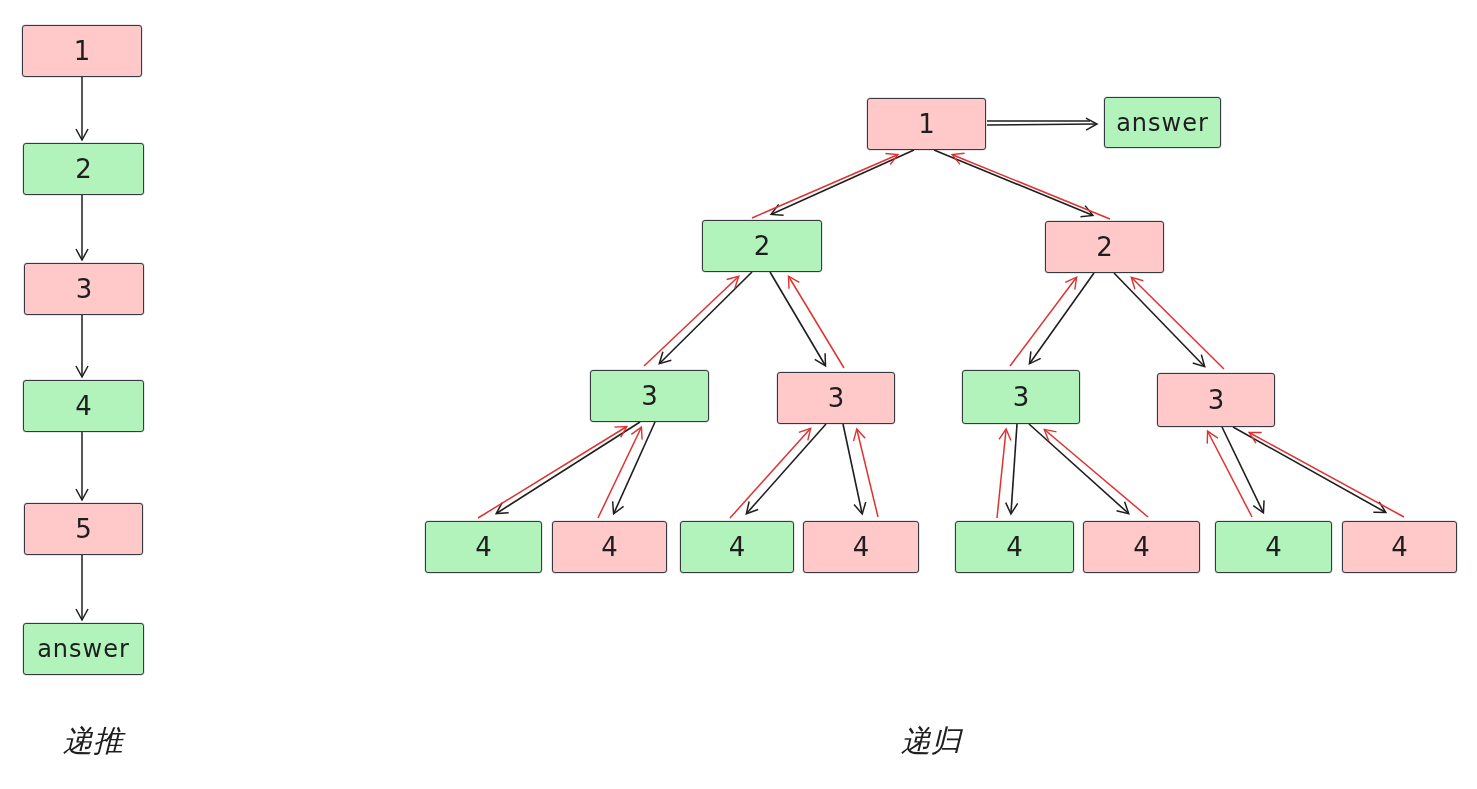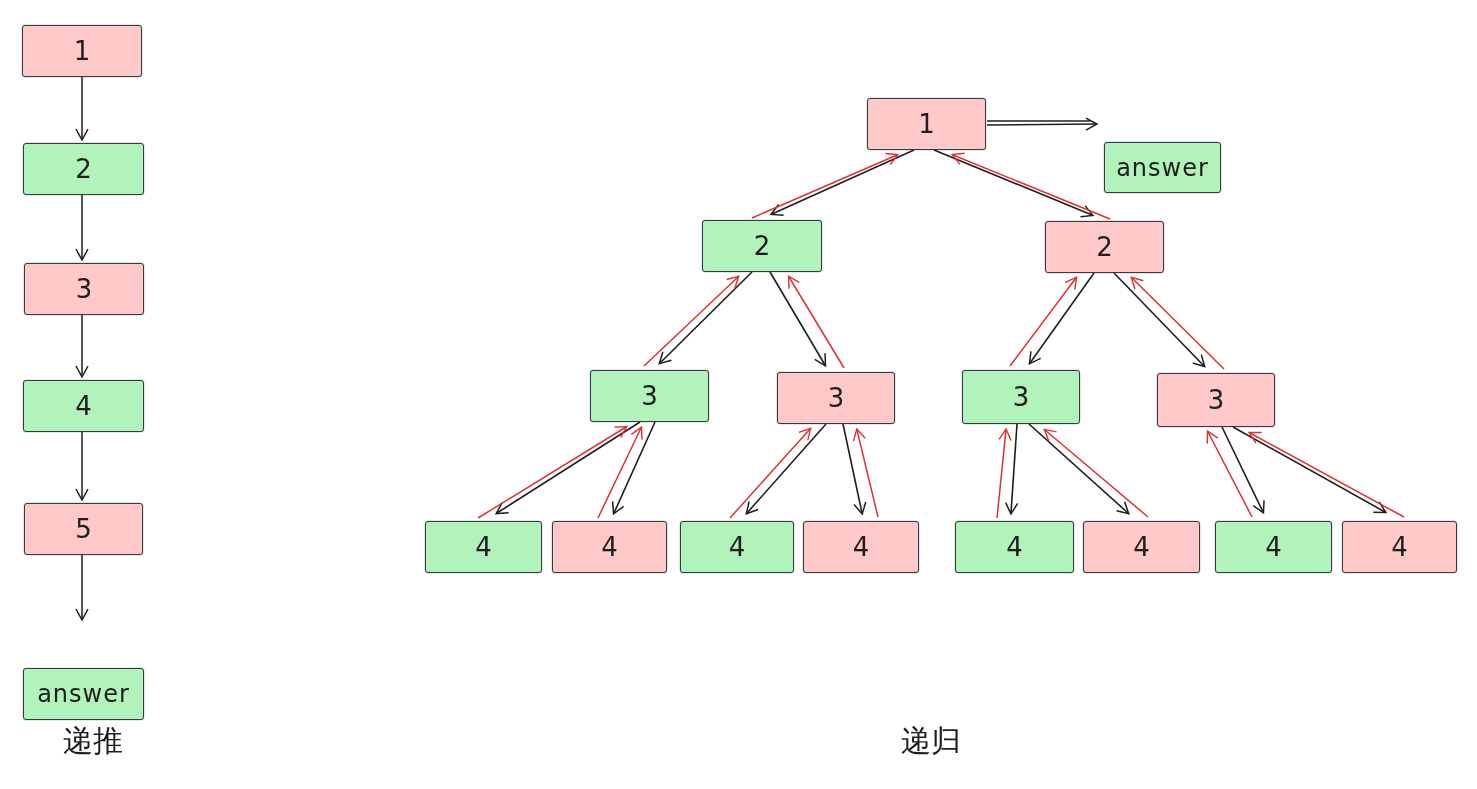--- a/index.html
+++ b/index.html
@@ -5,22 +5,22 @@
   html,body{margin:0;padding:0;background:var(--background,#fff);}
   .canvas{position:relative;width:1477px;height:789px;background:var(--background,#fff);
           font-family:"DejaVu Sans","Liberation Sans",sans-serif;overflow:hidden;}
   .arrow-layer{position:absolute;left:0;top:0;width:1477px;height:789px;}
   .node{position:absolute;height:50px;display:flex;align-items:center;justify-content:center;
         border:1.6px solid var(--stroke,#343a40);border-radius:3px;
         font-size:26px;color:var(--text,#1e1e1e);line-height:1;
         box-shadow:0 0 0 0.5px rgba(52,58,64,.25);}
   .node.pink{background:var(--pink-fill,#ffc9c9);}
   .node.green{background:var(--green-fill,#b2f2bb);}
-  .node.small-text{font-size:24px;letter-spacing:1px;margin-top:45px;}
-  .caption{position:absolute;font-size:30px;color:var(--text,#1e1e1e);text-align:center;}
+  .node.small-text{font-size:24px;letter-spacing:1px;}
+  .caption{position:absolute;font-size:30px;color:var(--text,#1e1e1e);text-align:center;font-style:italic;}
   svg line{fill:none;}
 </style>
 </head>
 <body>
 
 <div class="canvas">
 
   <svg class="arrow-layer" width="1477" height="789" viewBox="0 0 1477 789" xmlns="http://www.w3.org/2000/svg">
     <defs>
       <marker id="mB" markerWidth="20" markerHeight="20" refX="12" refY="7" orient="auto" markerUnits="userSpaceOnUse">

